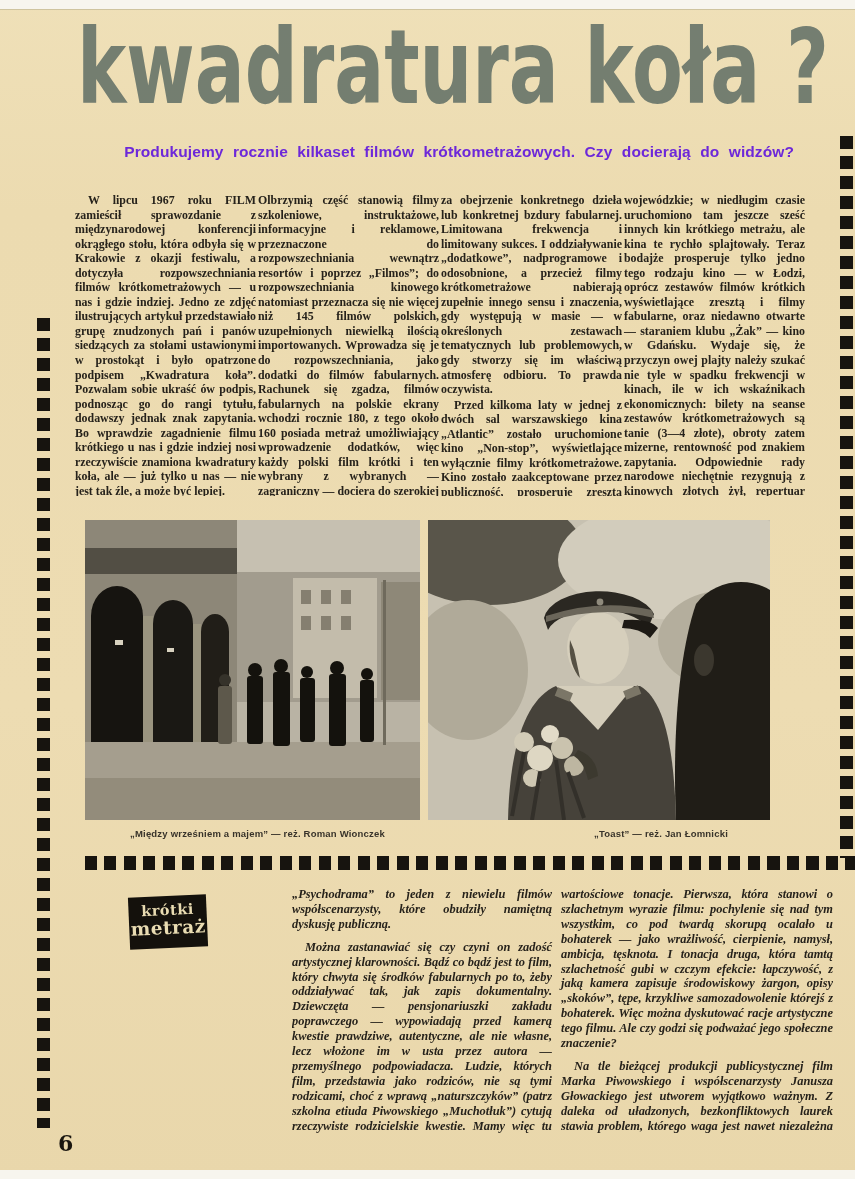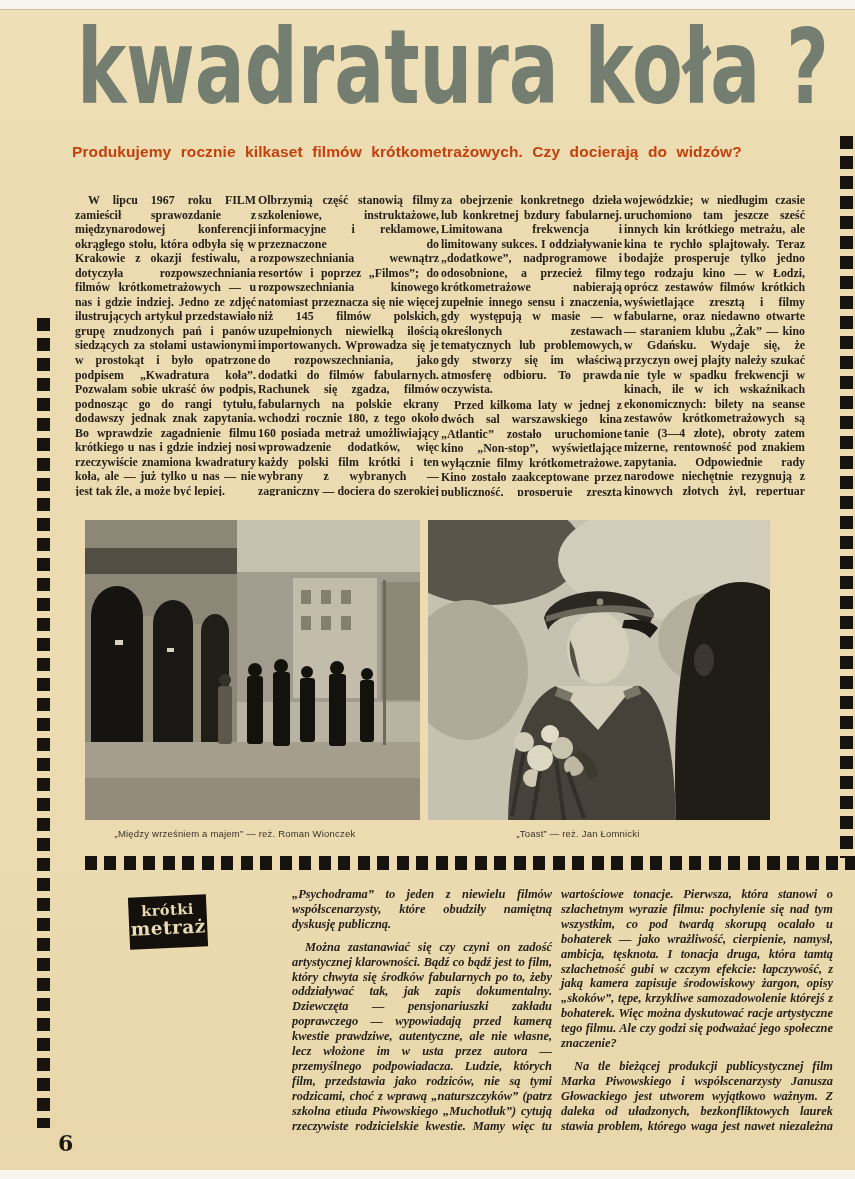--- a/index.html
+++ b/index.html
@@ -9,40 +9,40 @@
          background:linear-gradient(180deg,#efe0b8 0%,#ecdbb0 18%,#eddcb2 60%,#e9d7ab 100%);}
   .top-margin{position:absolute;left:0;top:0;width:855px;height:9px;background:#f7f5ee;
               border-bottom:1px solid #cfc49f;}
   .bottom-margin{position:absolute;left:0;top:1170px;width:855px;height:9px;background:#f7f5ee;}
 
   
   .masthead{position:absolute;left:75px;top:12px;width:760px;height:122px;}
   .masthead text{font-family:"DejaVu Sans", sans-serif;font-weight:bold;}
 
   
-  .intro{position:absolute;left:72px;top:141px;width:722px;text-align:left;
+  .intro{position:absolute;left:72px;top:141px;width:722px;text-align:right;
          font-family:"Liberation Sans", sans-serif;font-weight:bold;font-size:15.5px;
-         line-height:21px;color:#c2410c;word-spacing:5px;letter-spacing:.1px;}
+         line-height:21px;color:#6d28d9;word-spacing:5px;letter-spacing:.1px;}
 
   
   .cols{position:absolute;display:flex;}
   #article-columns{left:75px;top:193px;width:758px;height:303px;gap:2px;overflow:hidden;}
   #article-columns .col{width:181px;flex:0 0 181px;font-size:11.9px;line-height:14.55px;
          font-weight:bold;color:#26221b;text-align:justify;}
   .col p{margin:0;}
   .col p.ind{text-indent:13px;}
   .col p + p{margin-top:1px;}
 
   
   .photo{position:absolute;top:520px;height:300px;}
   .photo svg{display:block;}
   #photo-1{left:85px;width:335px;}
   #photo-2{left:428px;width:342px;}
   .caption{position:absolute;top:828px;font-family:"Liberation Sans", sans-serif;
-           font-weight:normal;font-size:9.5px;color:#38332a;text-align:center;letter-spacing:.2px;}
+           font-weight:bold;font-size:9.5px;color:#38332a;text-align:right;letter-spacing:.2px;}
   #caption-1{left:85px;width:300px;}
   #caption-2{left:428px;width:300px;}
 
   
   .strip{position:absolute;}
   .strip-h{left:85px;top:856px;width:770px;height:14px;
     background:repeating-linear-gradient(90deg,#17140f 0 12px,rgba(0,0,0,0) 12px 19.5px);}
   .strip-right{left:840px;top:136px;width:13px;height:722px;
     background:repeating-linear-gradient(180deg,#17140f 0 13px,rgba(0,0,0,0) 13px 20px);}
   .strip-left{left:37px;top:318px;width:13px;height:810px;

